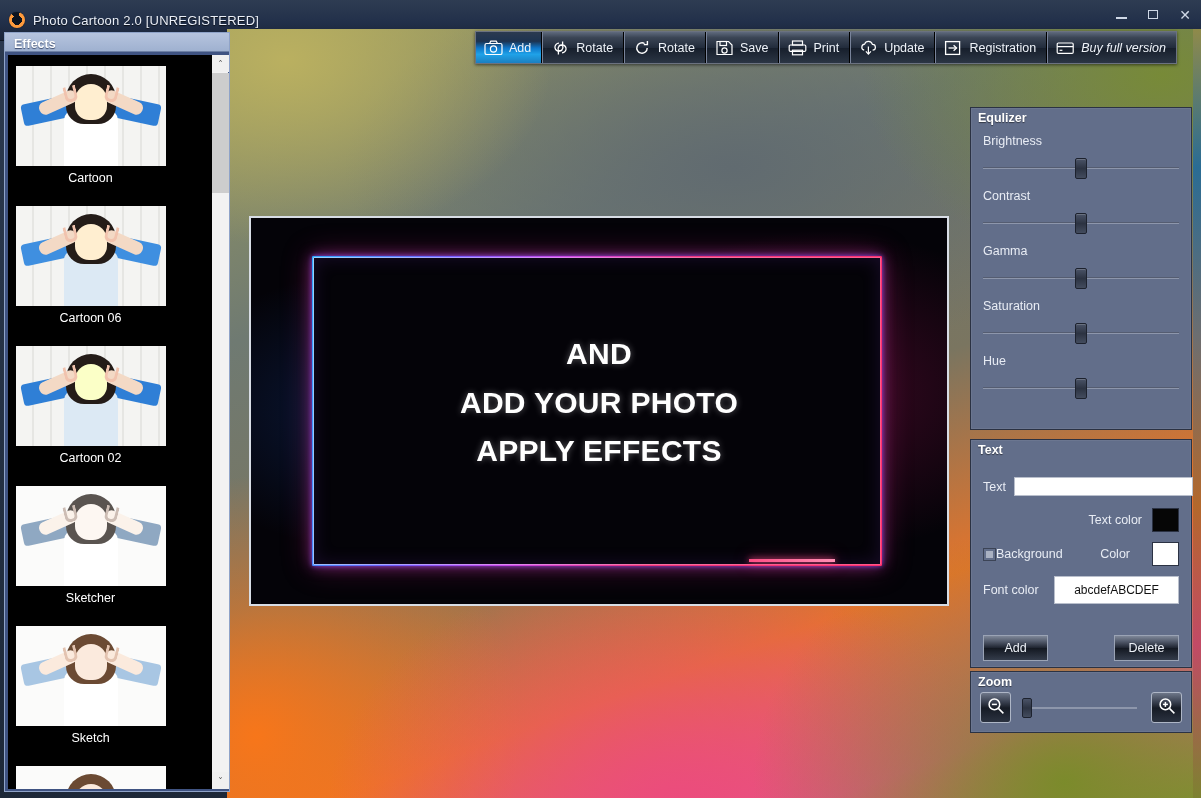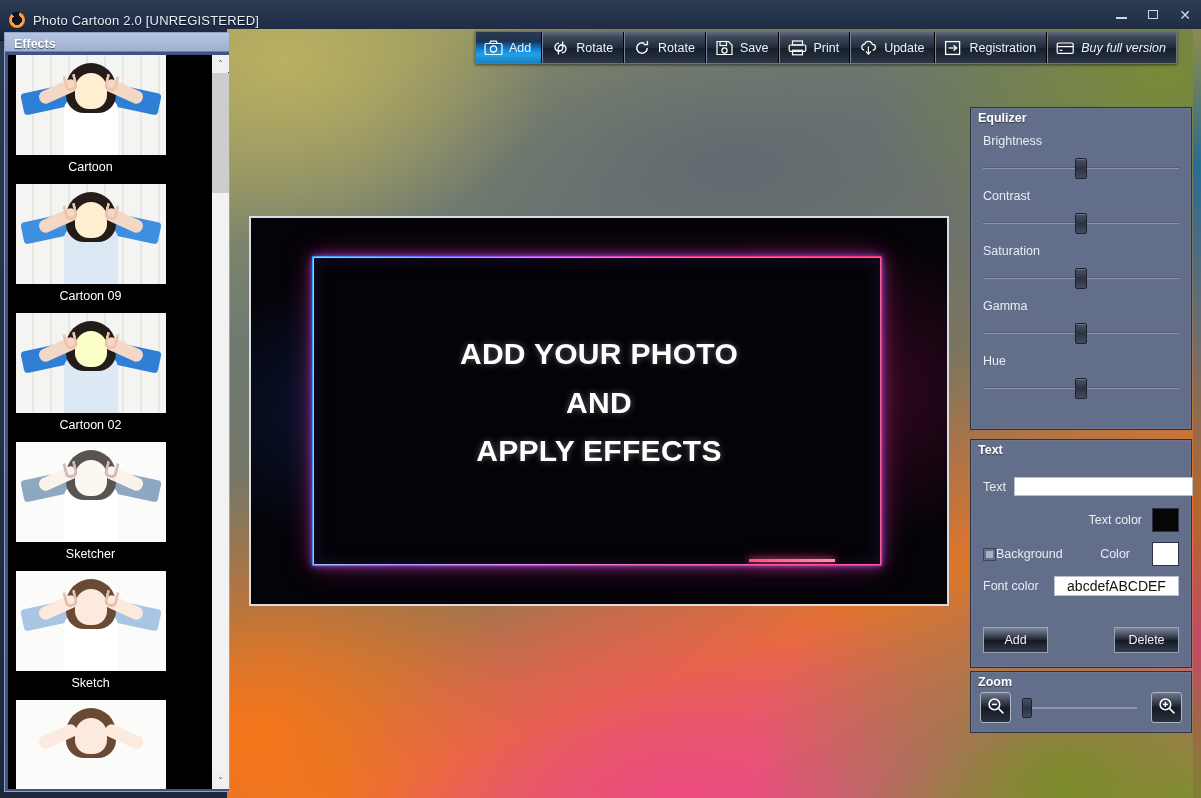--- a/index.html
+++ b/index.html
@@ -110,21 +110,21 @@
     color: #fff; font-size: 12.5px; font-weight: bold;
     margin-left: 9px; text-shadow: 0 1px 1px rgba(40,55,90,.85);
   }
   #effects-list {
     position: absolute; left: 3px; top: 22px;
     width: 203px; height: 734px;
     background: #000;
     overflow: hidden;
   }
   .effect-item {
-    width: 165px; 
+    width: 165px; padding-top: 11px;
     display: flex; flex-direction: column; align-items: center;
   }
   .thumb {
     width: 150px; height: 100px;
     border: 0; display: block; position: relative; overflow: hidden;
     background: #efefef;
   }
   .effect-label {
     color: #ffffff; font-size: 12.5px; margin-top: 5px; margin-bottom: 10px;
     text-shadow: 0 1px 1px #000;
@@ -273,22 +273,22 @@
     margin-left: 8px;
   }
   .swatch { width: 27px; height: 24px; border: 1px solid #2b3243; }
   #swatch-textcolor { background: #060606; }
   #swatch-bgcolor { background: #ffffff; }
   .checkbox {
     width: 13px; height: 13px; background: #a9b1c2; border: 1px solid #3c4456;
     box-shadow: inset 0 0 0 2px #626e8a;
   }
   #font-name-field {
-    width: 125px; height: 20px; background: #fff; color: #111;
-    font-size: 14px; display:flex; align-items:center; justify-content:center;
+    width: 125px; height: 28px; background: #fff; color: #111;
+    font-size: 12px; display:flex; align-items:center; justify-content:center;
     border: 1px solid #b9bfcc;
   }
   .panel-btn {
     width: 65px; height: 26px;
     background: linear-gradient(180deg,#7e8798 0%,#545c6d 22%,#1d232f 50%,#141922 52%,#343c4b 100%);
     border: 1px solid #9aa3b5;
     color: #eef2f8; font-size: 12.5px;
     display: flex; align-items: center; justify-content: center;
     cursor: default;
   }
@@ -461,21 +461,21 @@
               <div class="jacketR blue-j2"></div>
             <div class="torso pale-t"></div>
             <div class="hair dark-h"></div>
             <div class="face"></div>
             <div class="armL"></div>
               <div class="armR"></div>
             <div class="vL"></div>
               <div class="vR"></div>
           </div>
         </div>
-        <div class="effect-label">Cartoon 09</div>
+        <div class="effect-label">Cartoon 06</div>
       </div>
 
       <div class="effect-item">
         <div class="thumb fx-cartoon">
           <div class="fig">
             <div class="wall"></div>
             <div class="jacketL blue-j"></div>
               <div class="jacketR blue-j"></div>
             <div class="torso pale-t"></div>
             <div class="hair dark-h"></div>
@@ -547,22 +547,22 @@
       <div id="sb-track-rest"></div>
       <div class="sb-arrow" id="sb-down">˅</div>
     </div>
   </div>
 
   <div id="preview-wrap">
     <div id="preview-canvas">
       <div id="neon-frame"></div>
       <div id="neon-stub"></div>
       <div id="preview-text">
+        <div>AND</div>
         <div>ADD YOUR PHOTO</div>
-        <div>AND</div>
         <div>APPLY EFFECTS</div>
       </div>
     </div>
   </div>
 
   <div class="side-panel" id="panel-equalizer">
     <div class="panel-title">Equlizer</div>
 
     <div class="eq-row">
       <div class="eq-label">Brightness</div>
@@ -574,29 +574,29 @@
 
     <div class="eq-row">
       <div class="eq-label">Contrast</div>
       <div class="eq-slider">
         <div class="eq-track"></div>
         <div class="eq-thumb"></div>
       </div>
     </div>
 
     <div class="eq-row">
-      <div class="eq-label">Saturation</div>
+      <div class="eq-label">Gamma</div>
       <div class="eq-slider">
         <div class="eq-track"></div>
         <div class="eq-thumb"></div>
       </div>
     </div>
 
     <div class="eq-row">
-      <div class="eq-label">Gamma</div>
+      <div class="eq-label">Saturation</div>
       <div class="eq-slider">
         <div class="eq-track"></div>
         <div class="eq-thumb"></div>
       </div>
     </div>
 
     <div class="eq-row">
       <div class="eq-label">Hue</div>
       <div class="eq-slider">
         <div class="eq-track"></div>

